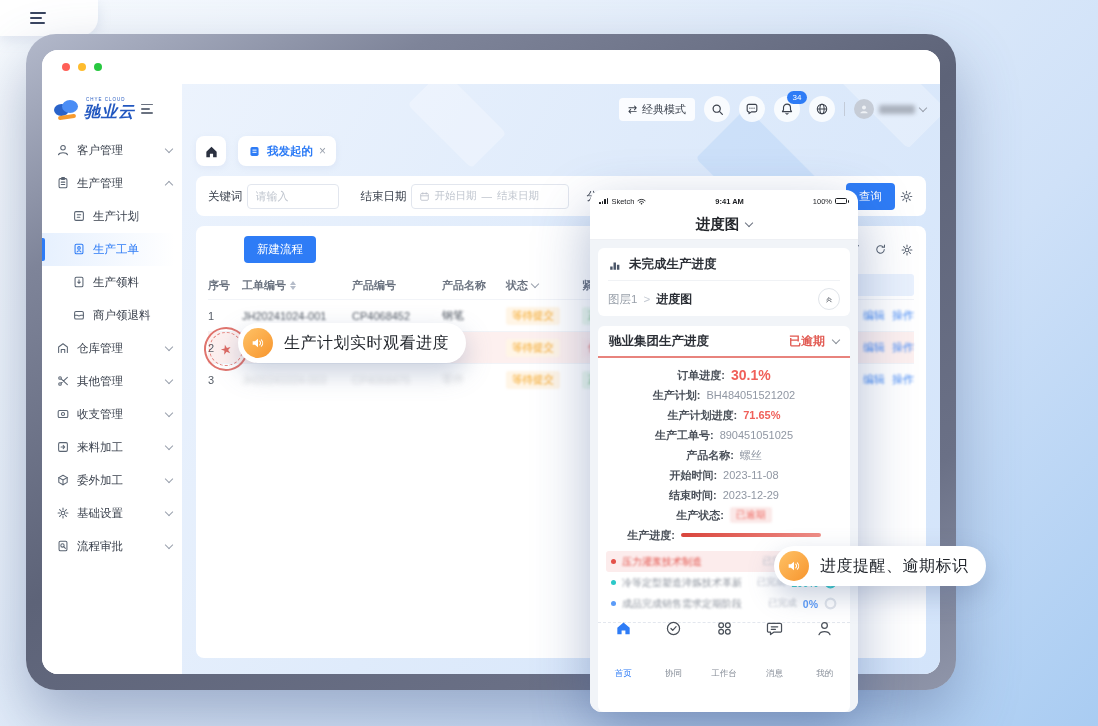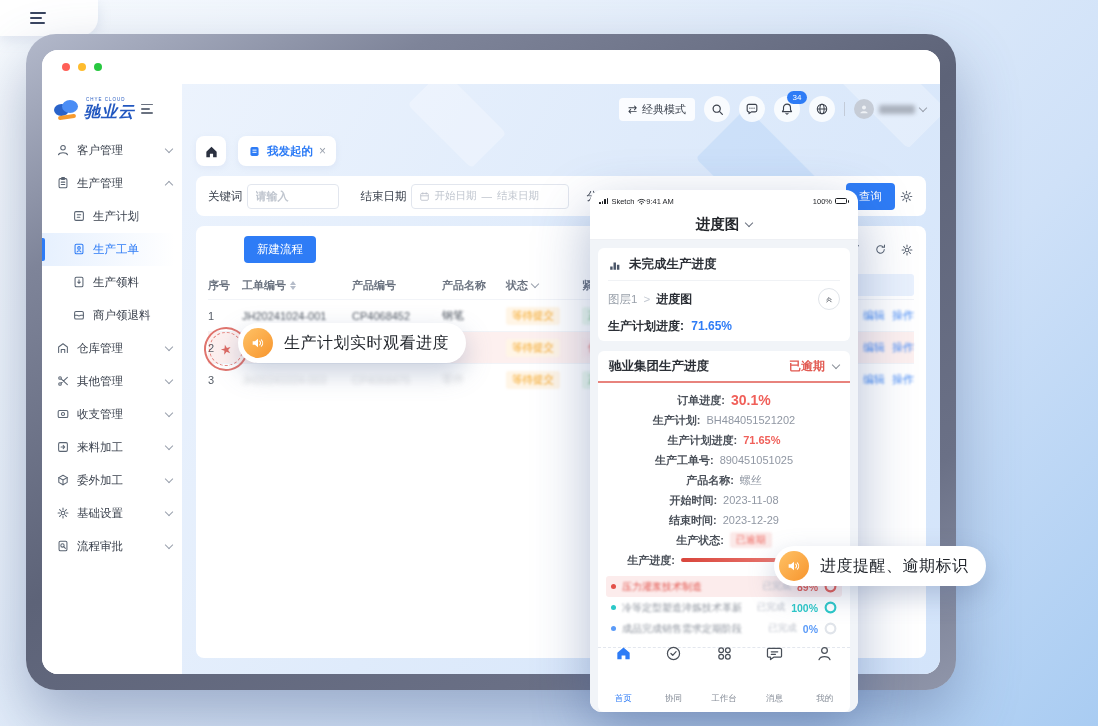--- a/index.html
+++ b/index.html
@@ -64,21 +64,21 @@
   .nameblur{width:36px;height:9px;border-radius:2px;background:#aab1bd;filter:blur(2px);}
   .tabs-row{position:relative;height:30px;margin-top:12px;display:flex;align-items:center;gap:12px;}
   .home-btn{width:30px;height:30px;background:#fff;border-radius:8px;display:flex;align-items:center;justify-content:center;cursor:pointer;box-shadow:0 2px 6px rgba(140,160,200,.12);}
   .tab-pill{height:30px;background:#fff;border-radius:8px;display:flex;align-items:center;gap:6px;padding:0 10px;font-size:11.5px;color:#2e7cf6;font-weight:bold;cursor:pointer;box-shadow:0 2px 6px rgba(140,160,200,.12);}
   .tab-close{color:#9aa1ad;font-weight:normal;font-size:12px;cursor:pointer;}
 
   .filter-card{position:relative;margin-top:10px;height:40px;background:#fff;border-radius:8px;display:flex;align-items:center;padding:0 12px;gap:4px;font-size:11.5px;color:#3a414d;}
   .filter-card label{flex:0 0 auto;}
   .inp{height:25px;border:1px solid #e2e6ee;border-radius:4px;font-size:11px;color:#333;padding:0 8px;box-sizing:border-box;font-family:inherit;}
   .inp::placeholder{color:#c0c6cf;}
-  .kw{width:92px;margin-right:18px;font-weight:bold;}
+  .kw{width:92px;margin-right:18px;}
   .date-box{width:158px;height:25px;border:1px solid #e2e6ee;border-radius:4px;display:flex;align-items:center;gap:5px;padding:0 7px;color:#c0c6cf;font-size:10.5px;box-sizing:border-box;}
   .date-box .sep{color:#c0c6cf;}
   .cat-lbl{margin-left:14px;}
   .spacer{flex:1;}
   .btn-primary{background:#2e7cf6;color:#fff;border:none;border-radius:4px;font-size:11.5px;padding:6px 13px;cursor:pointer;font-family:inherit;}
 
   .table-card{position:relative;margin-top:10px;background:#fff;border-radius:8px;height:432px;padding:10px 12px;box-sizing:border-box;}
   .tc-top{display:flex;align-items:center;padding-left:36px;}
   .tc-icons{margin-left:auto;display:flex;gap:13px;align-items:center;}
   .tc-icons svg{cursor:pointer;}
@@ -112,21 +112,21 @@
   .gcheck{position:absolute;left:0;right:0;top:0px;font-size:11px;color:#21b681;font-weight:bold;}
   .dotsep{width:3px;height:3px;border-radius:50%;background:#c2cad6;}
   .alink{color:#4a8df5;cursor:pointer;filter:blur(1.1px);}
   .stamp{position:absolute;left:-4px;top:-5px;width:40px;height:40px;border:2.2px solid rgba(214,69,60,.75);border-radius:50%;transform:rotate(-14deg);z-index:2;display:flex;align-items:center;justify-content:center;}
   .stamp::before{content:"";position:absolute;inset:3px;border:1.2px dashed rgba(214,69,60,.65);border-radius:50%;}
   .stamp span{color:rgba(214,69,60,.8);font-size:13px;}
 
   
   .phone{position:absolute;left:590px;top:190px;width:268px;height:522px;background:#fff;border-radius:12px;box-shadow:0 20px 55px rgba(50,80,140,.38);display:flex;flex-direction:column;overflow:hidden;font-size:11.5px;}
   .p-status{height:16px;display:flex;align-items:center;padding:3px 9px 0;font-size:7.5px;color:#1c1e22;}
-  .p-status .mid{flex:1;text-align:left;font-weight:normal;}
+  .p-status .mid{flex:1;text-align:center;font-weight:bold;}
   .sigbars{display:inline-flex;align-items:flex-end;gap:1px;margin-right:3px;}
   .sigbars i{width:1.6px;background:#1c1e22;border-radius:.5px;}
   .wifi-ic{margin-left:3px;}
   .batt{display:inline-flex;align-items:center;margin-left:3px;}
   .batt .shell{width:12px;height:6px;border:1px solid #1c1e22;border-radius:1.5px;padding:.5px;box-sizing:border-box;}
   .batt .fill{width:100%;height:100%;background:#1c1e22;border-radius:.5px;}
   .batt .nub{width:1.5px;height:3px;background:#1c1e22;border-radius:0 1px 1px 0;margin-left:.5px;}
   .p-title{height:30px;background:#fff;display:flex;align-items:center;justify-content:center;gap:7px;font-size:14.5px;font-weight:bold;color:#23262b;border-bottom:1px solid #eef0f4;flex:0 0 auto;}
   .p-title .chev{border-color:#6b7280;}
   .p-body{flex:1;background:#f1f4f8;padding:8px 8px 0;display:flex;flex-direction:column;min-height:0;}
@@ -645,24 +645,20 @@
           <span class="gt">&gt;</span>
           <span class="cur">进度图</span>
           <span class="collapse-circle">
             <svg width="10" height="10" viewBox="0 0 16 16">
                 <g fill="none" stroke="#555b64" stroke-width="1.5" stroke-linecap="round" stroke-linejoin="round">
                   <path d="M4.5 9.2L8 5.7l3.5 3.5M4.5 12.6L8 9.1l3.5 3.5"></path>
                 </g>
               </svg>
           </span>
         </div>
-        <div class="plan-line">
-          <span>生产计划进度:</span>
-          <b>71.65%</b>
-        </div>
       </div>
 
       <div class="cardB">
         <div class="cardB-head">
           <span class="t">驰业集团生产进度</span>
           <span class="st">已逾期</span>
           <span class="chev down"></span>
         </div>
         <div class="redline"></div>
         <div class="fields">

